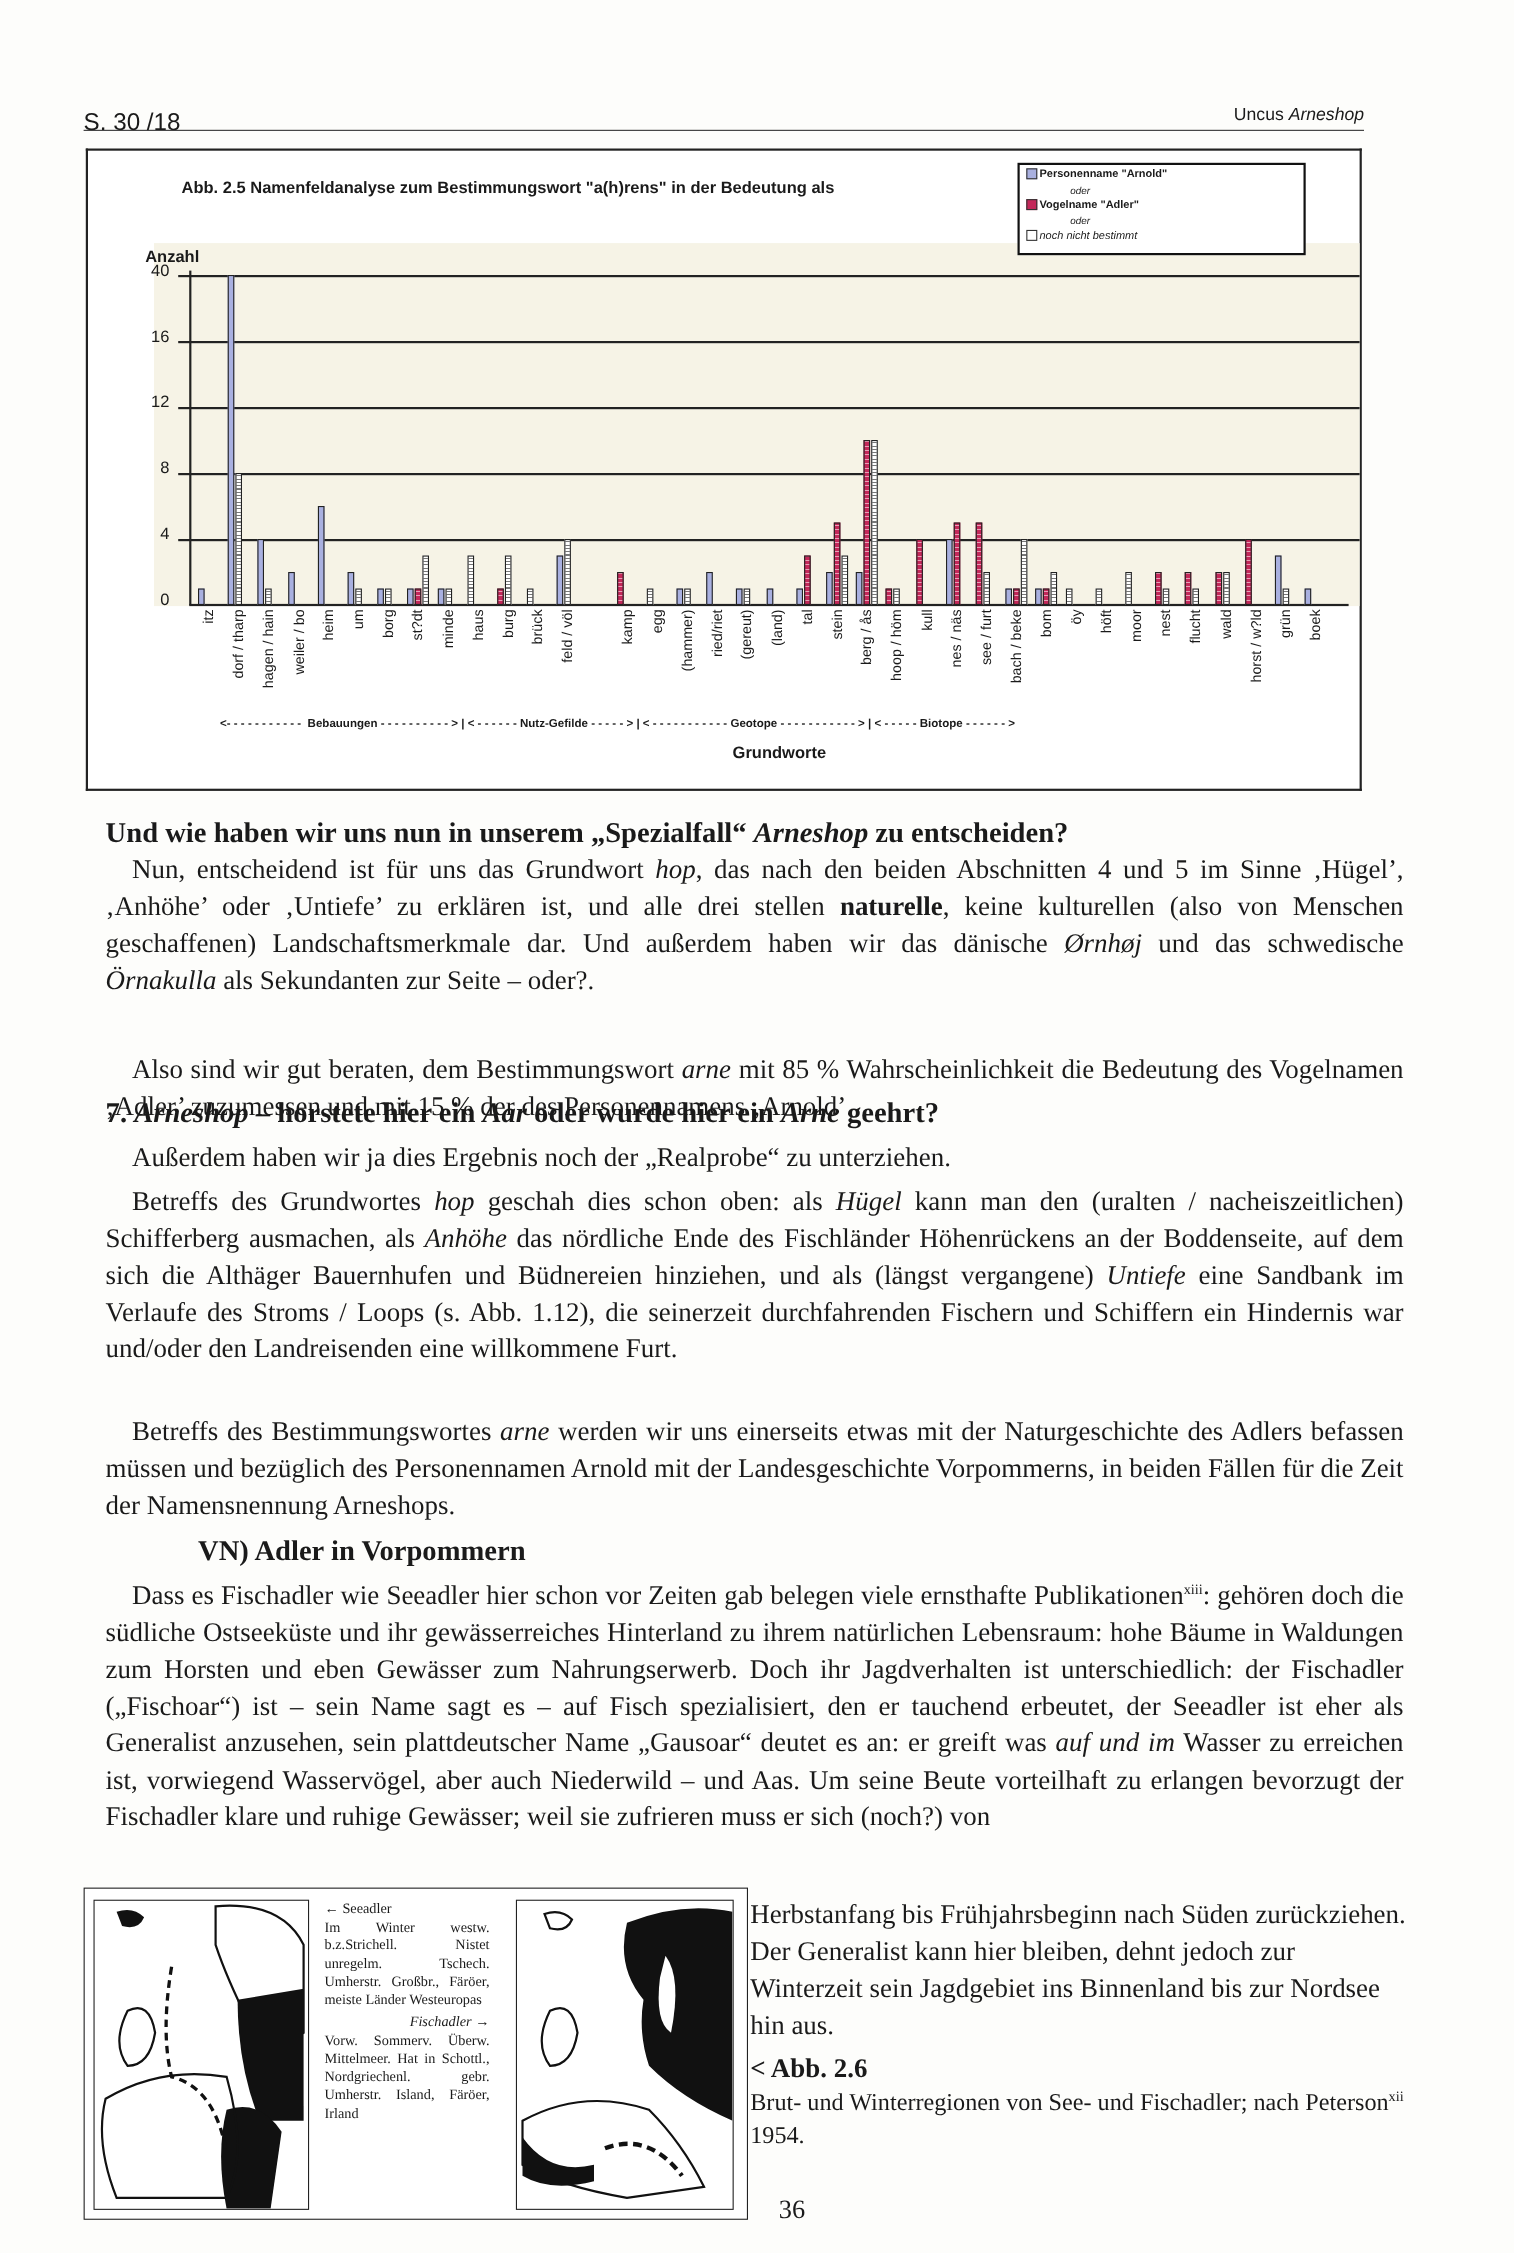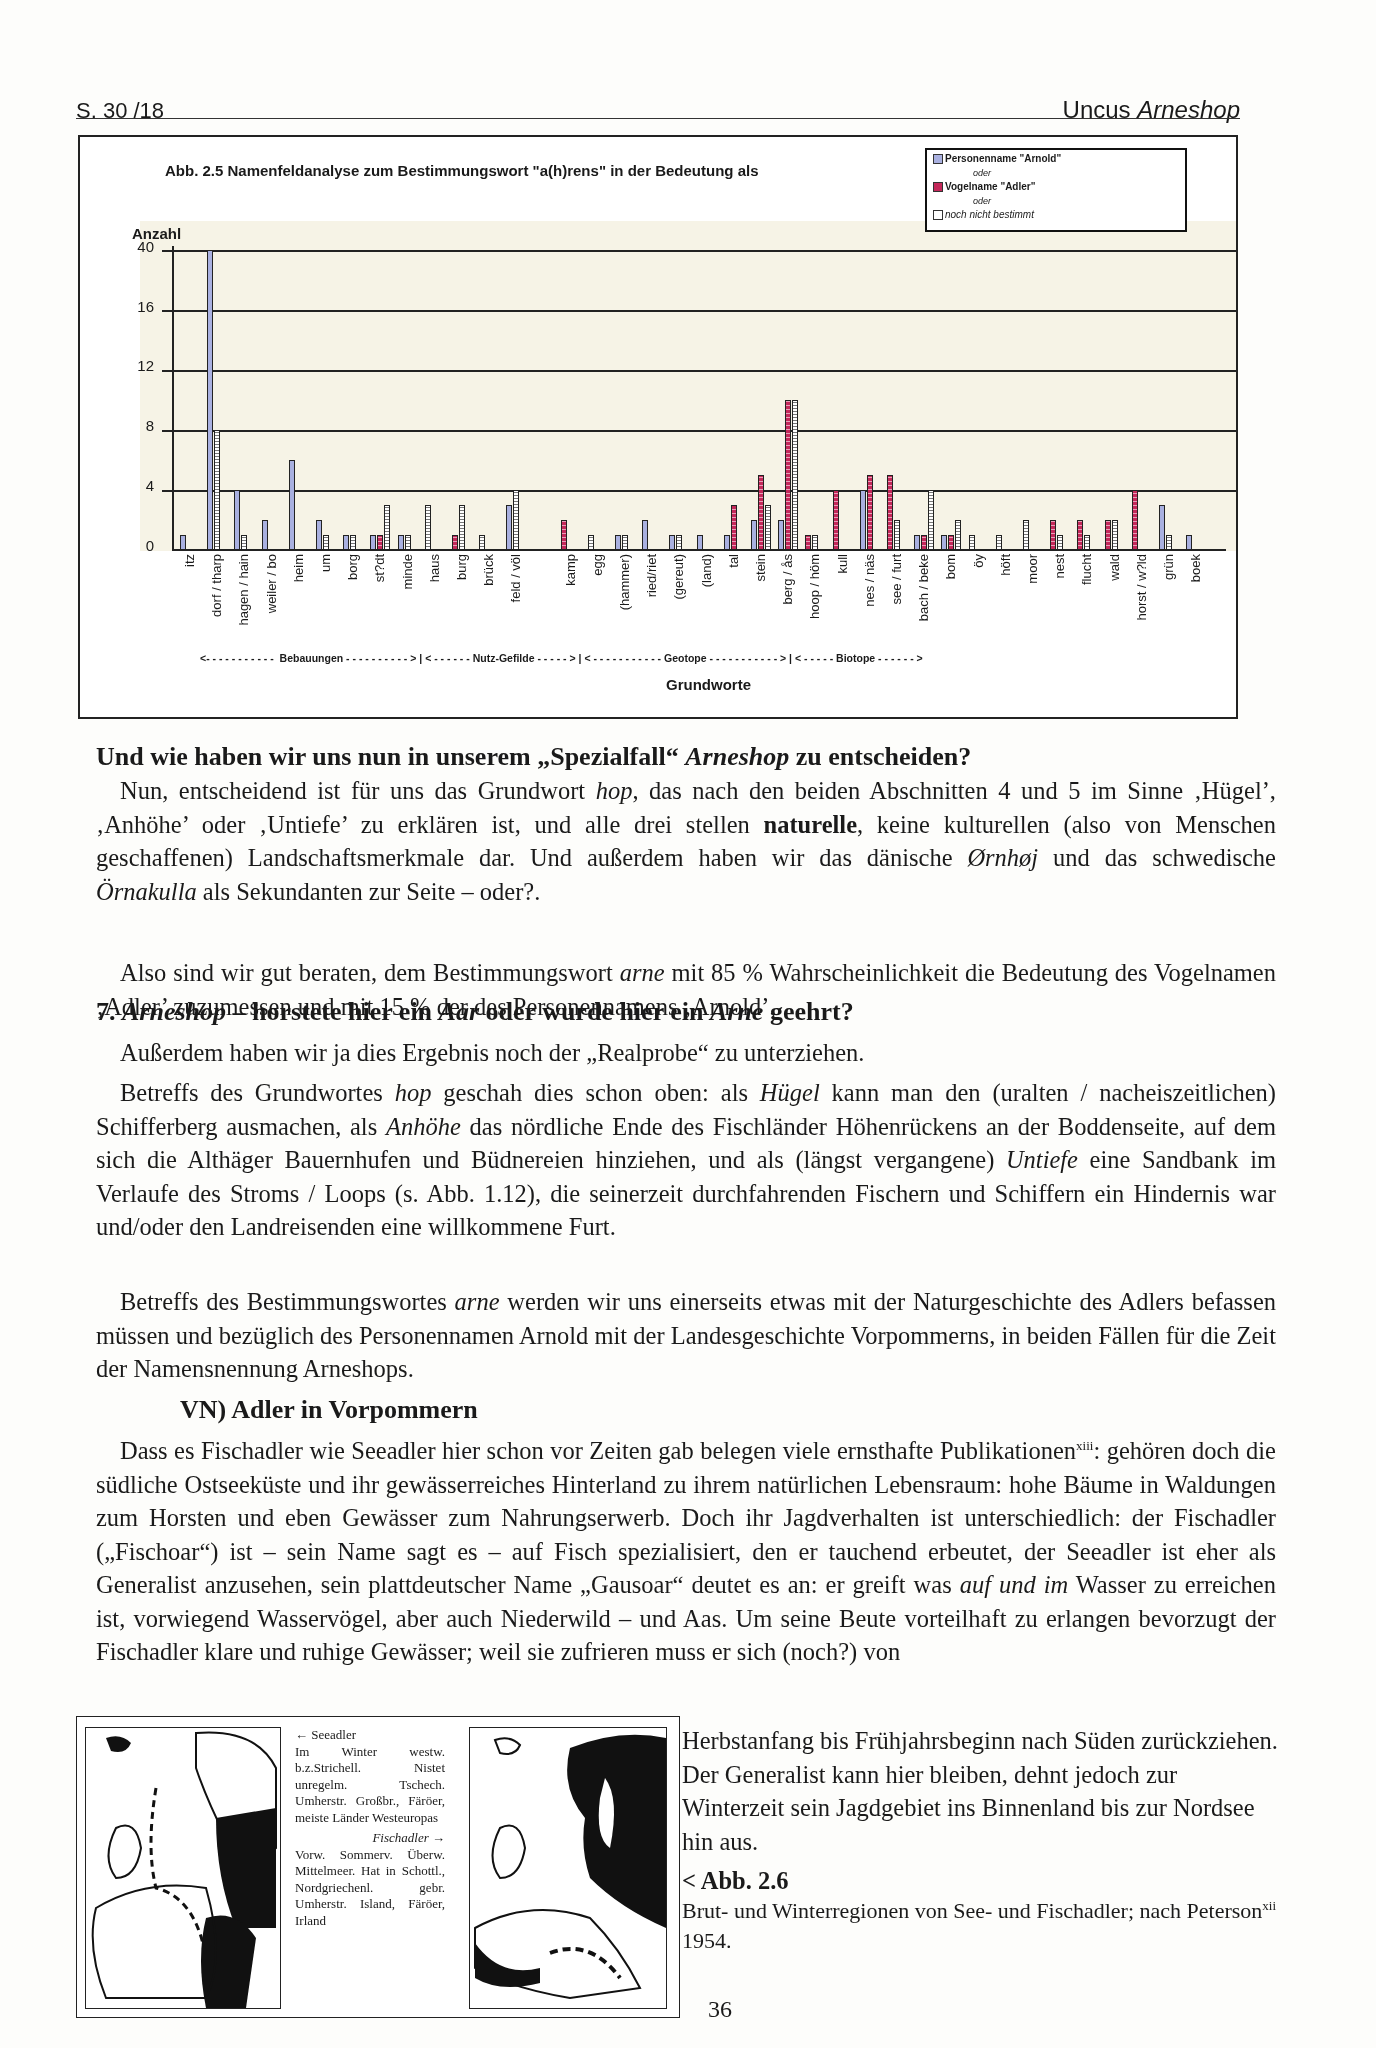--- a/index.html
+++ b/index.html
@@ -1,19 +1,19 @@
 <!DOCTYPE html>
 <html><head>
 <meta charset="utf-8">
 <style>
   html, body { margin:0; padding:0; }
   body { width:1376px; height:2048px; background:#fdfdfb; position:relative; font-family:"Liberation Serif", serif; color:#1a1a1a; overflow:hidden; }
   .abs { position:absolute; }
   .hdr-left { left:76px; top:98px; font-size:22px; font-family:"Liberation Sans", sans-serif; }
-  .hdr-right { right:136px; top:96px; font-size:24px; font-family:"Liberation Sans", sans-serif; }
+  .hdr-right { right:136px; top:96px; font-size:16px; font-family:"Liberation Sans", sans-serif; }
   .hdr-right i { font-style:italic; }
   .hdr-line { left:76px; top:118px; width:1164px; height:1px; background:#333; }
 
   .fig-frame { left:78px; top:135px; width:1158px; height:580px; border:2px solid #222; border-right:none; background:#fff; }
   .fig-frame-right { left:1236px; top:135px; width:2px; height:584px; background:#222; }
   .fig-title { left:165px; top:162px; font-family:"Liberation Sans", sans-serif; font-weight:bold; font-size:15px; }
   .legend { left:925px; top:148px; width:262px; height:84px; border:2px solid #111; background:#fff; font-family:"Liberation Sans", sans-serif; font-size:10px; font-weight:bold; padding:2px 6px; box-sizing:border-box; line-height:14px; }
   .legend .or { font-weight:normal; font-style:italic; font-size:9px; padding-left:40px; }
   .legend .it { font-style:italic; font-weight:normal; }
   .sw { display:inline-block; width:8px; height:8px; border:1px solid #333; margin-right:2px; vertical-align:middle; }

